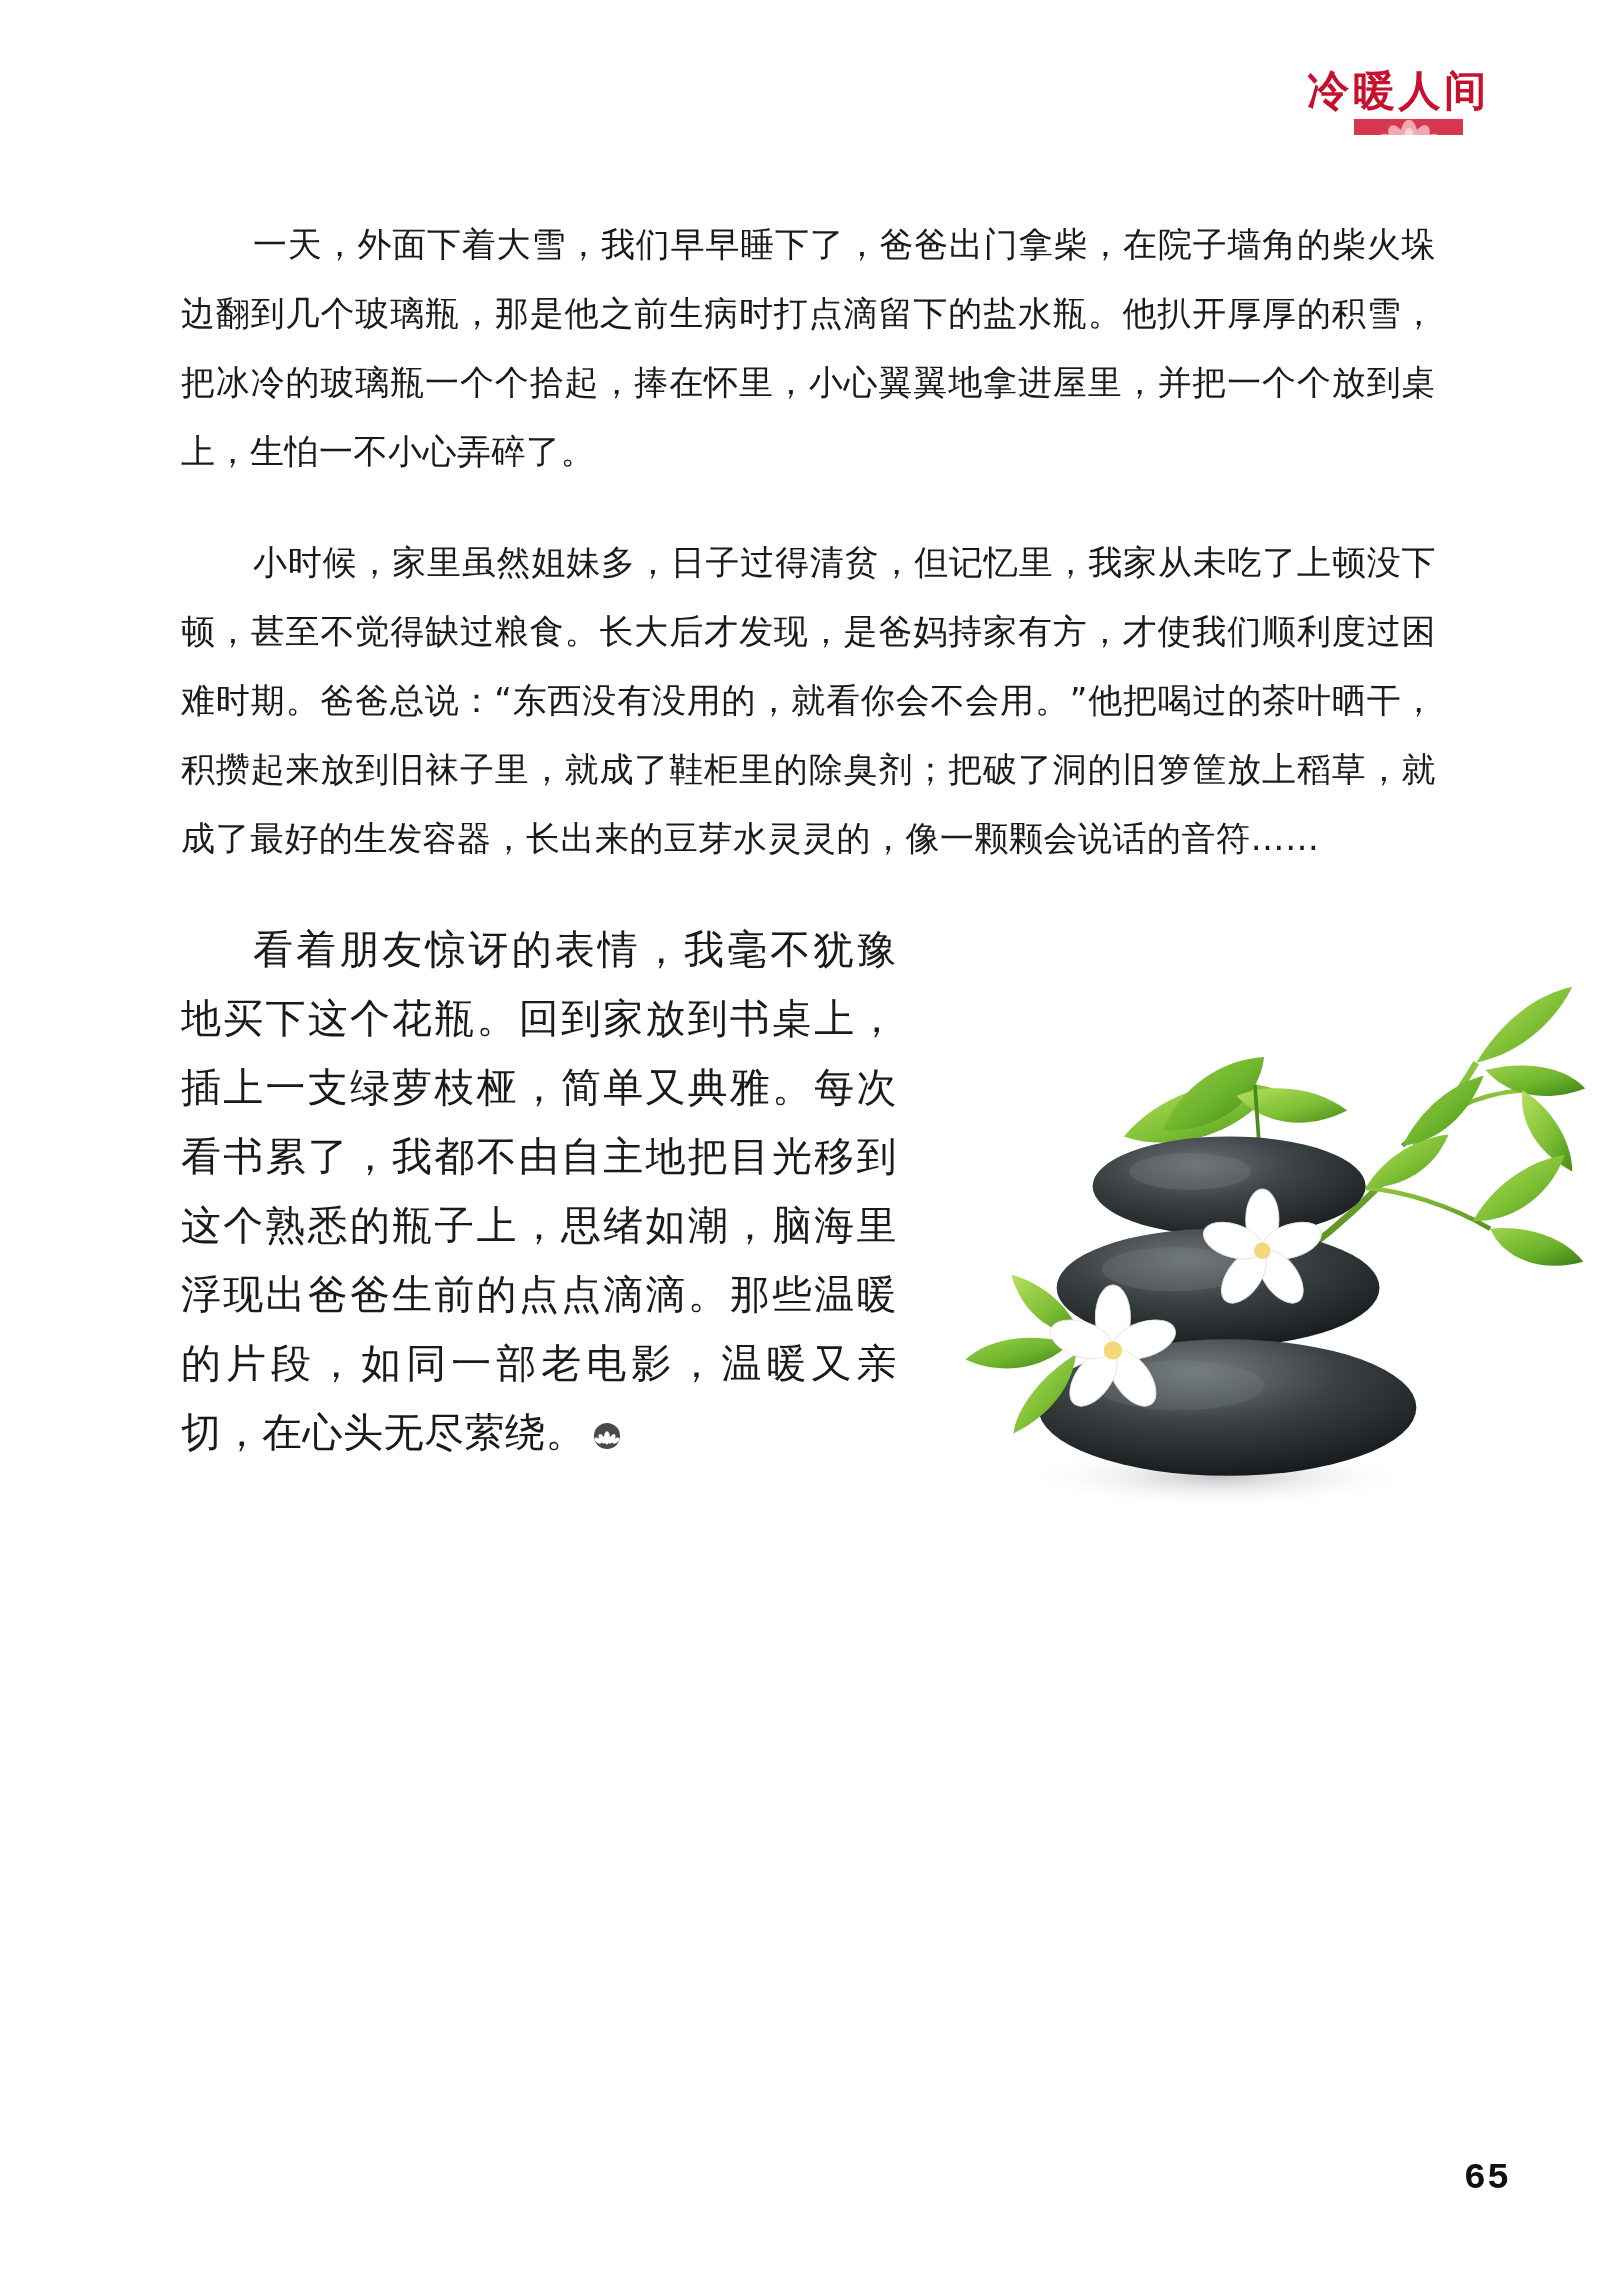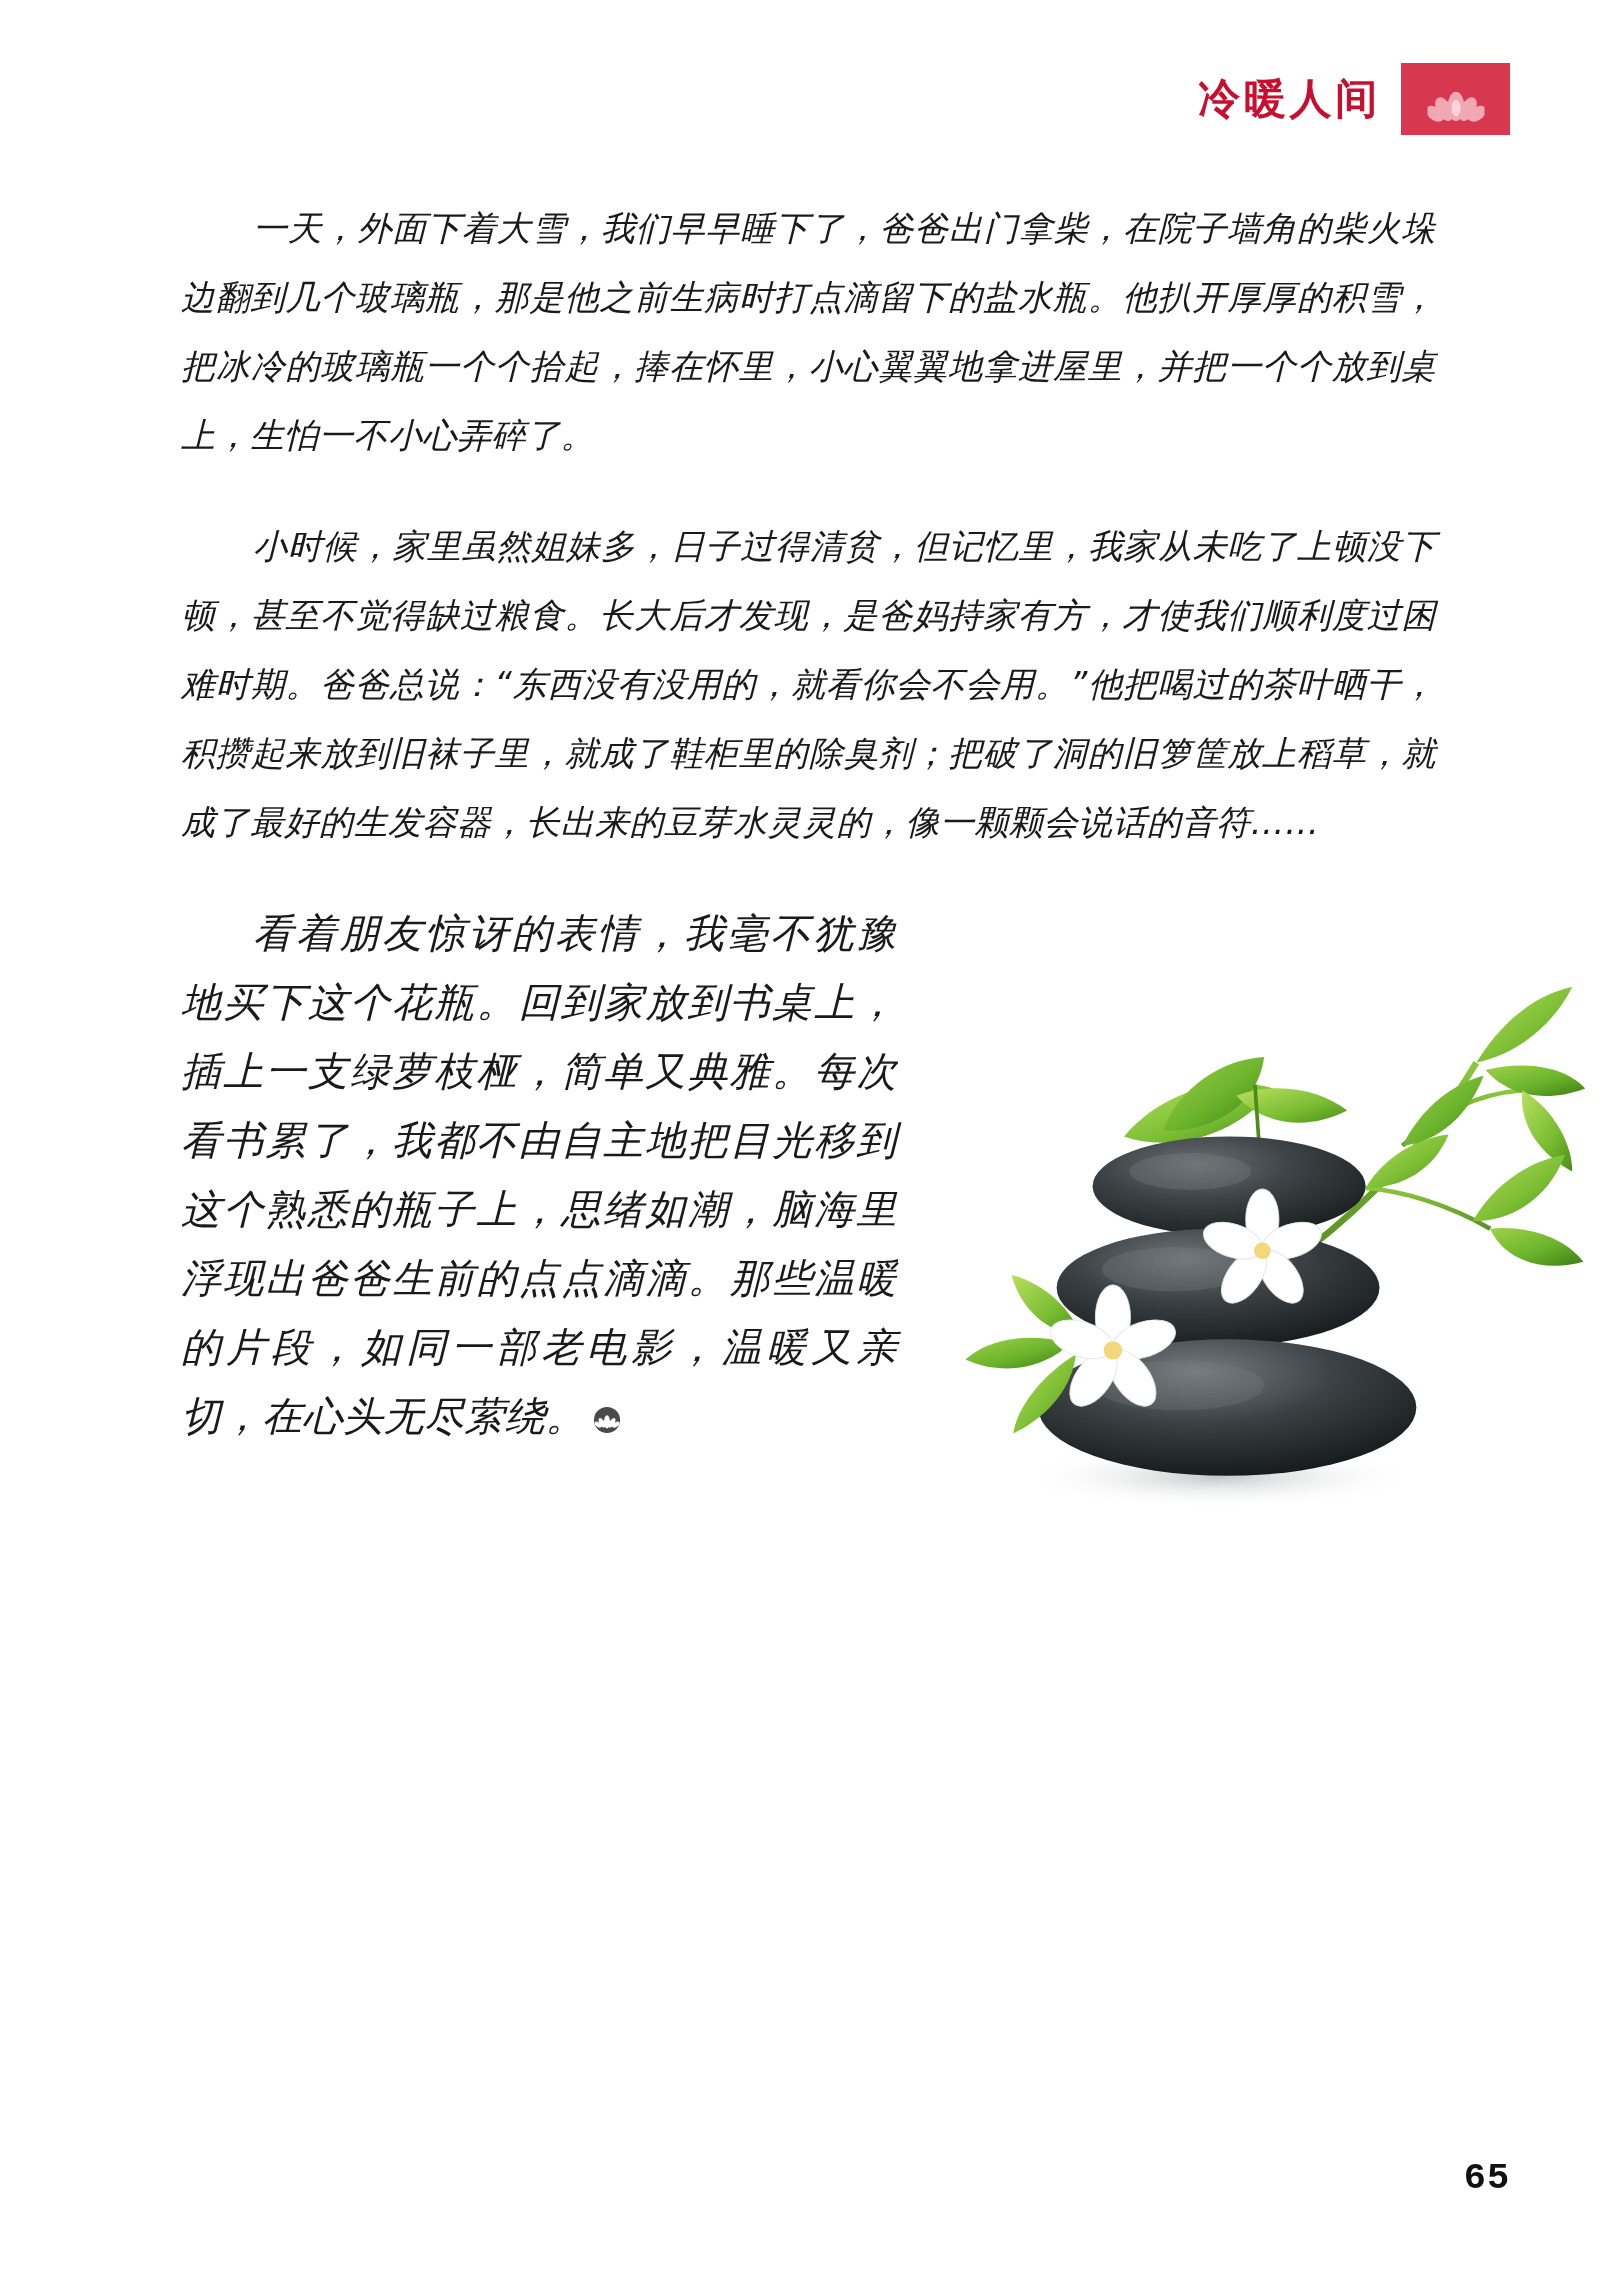--- a/index.html
+++ b/index.html
@@ -16,20 +16,21 @@
   }
 
   
   .header {
     position: absolute;
     top: 63px;
     right: 103px;
     display: flex;
     align-items: center;
     height: 72px;
+    flex-direction: column;
   }
   .header-title {
     font-family: "DejaVu Sans", sans-serif;
     font-size: 42px;
     font-weight: bold;
     color: #c8102e;
     letter-spacing: 3.7px;
     margin-right: 20px;
     white-space: nowrap;
   }
@@ -44,23 +45,22 @@
     position: absolute;
     left: 50%;
     top: 50%;
     transform: translate(-50%, -50%);
   }
 
   
   .article {
     position: absolute;
     left: 181px;
-    top: 194px;
+    top: 210px;
     width: 1255px;
-    font-style: italic;
   }
   .para {
     font-family: "DejaVu Sans", "Liberation Sans", sans-serif;
     font-size: 34px;
     line-height: 69px;
     color: #1a1a1a;
     text-align: justify;
     text-justify: inter-ideograph;
     text-indent: 72px;
     margin: 0 0 42px 0;

